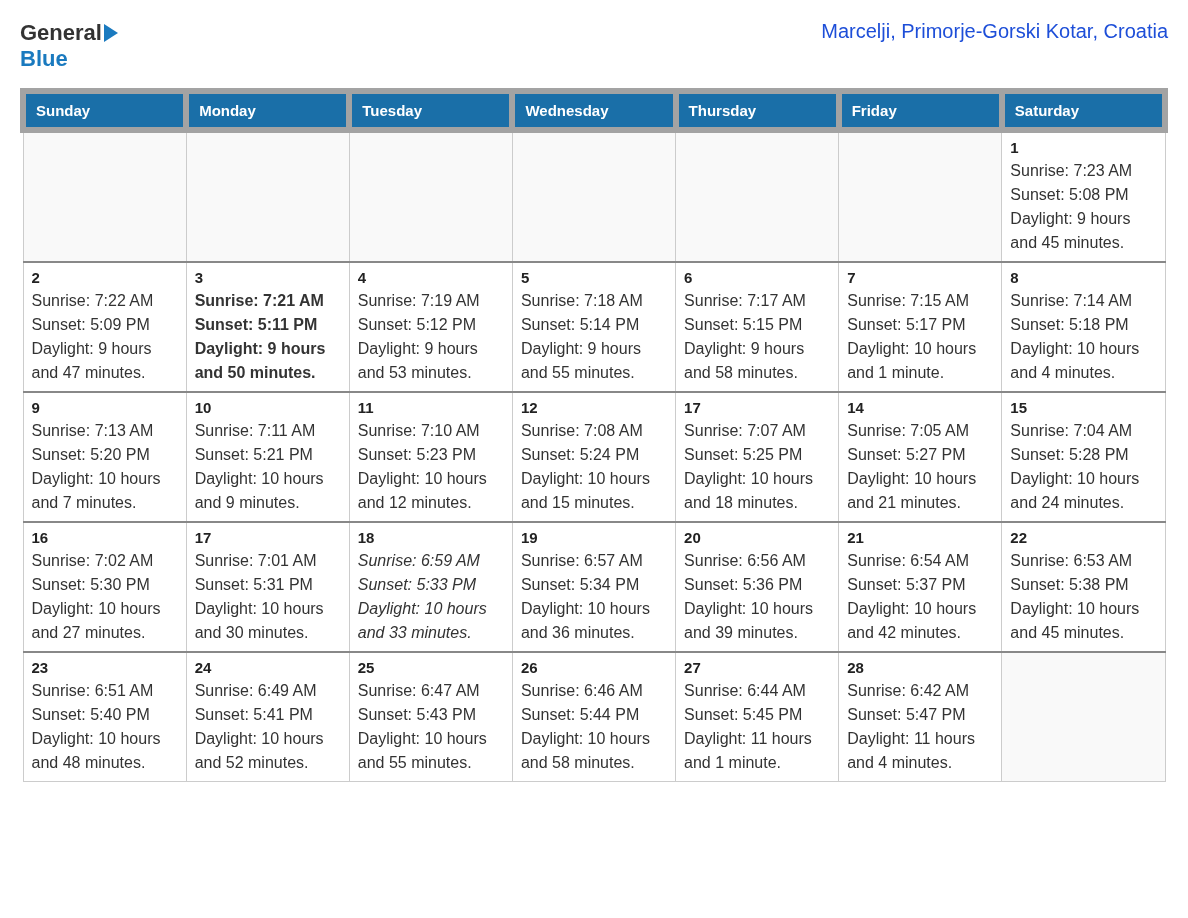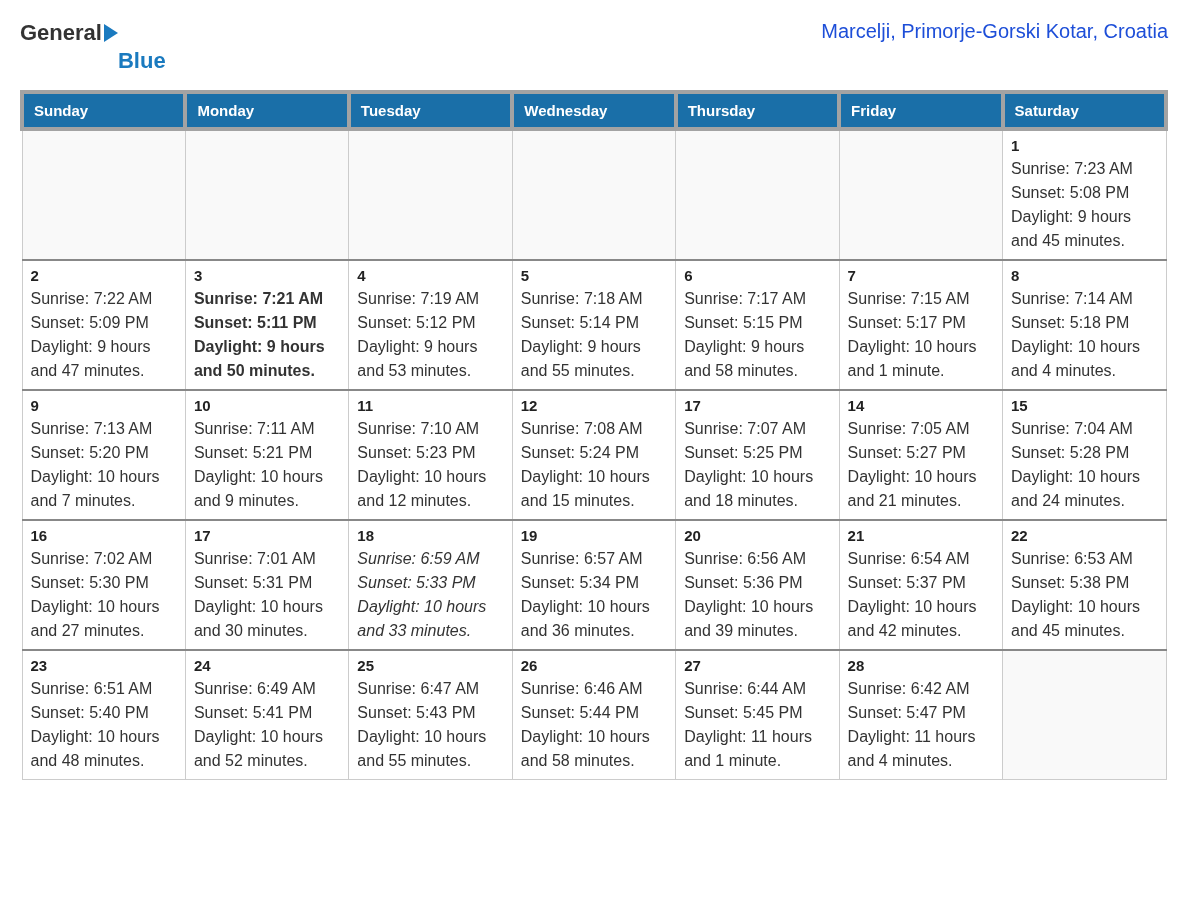--- a/index.html
+++ b/index.html
@@ -18,21 +18,20 @@
     }
     .logo-text-general {
       font-size: 22px;
       font-weight: bold;
       color: #333;
     }
     .logo-text-blue {
       font-size: 22px;
       font-weight: bold;
       color: #1a7abf;
-      margin-top: 28px;
     }
     .title-area {
       text-align: right;
     }
     .month-title {
       font-size: 48px;
       font-weight: bold;
       color: #222;
     }
     .location {
@@ -43,21 +42,21 @@
       width: 100%;
       border-collapse: collapse;
     }
     .calendar th {
       background: #1a6fa8;
       color: #fff;
       font-size: 15px;
       font-weight: bold;
       padding: 8px 10px;
       text-align: left;
-      border: 4px solid #a3a3a3;
+      border: 6px solid #a3a3a3;
     }
     .calendar td {
       width: 14.28%;
       vertical-align: top;
       padding: 6px 8px;
       border: 1px solid #ccc;
       border-top: 2px solid #888;
       font-size: 12.5px;
       color: #333;
       min-height: 90px;
@@ -75,21 +74,21 @@
     .day-info {
       font-size: 16px;
       color: #333;
       line-height: 1.5;
     }
     .empty-cell {
       background: #f9f9f9;
     }
     .logo-wrapper {
       display: flex;
-      flex-direction: row;
+      flex-direction: column;
       align-items: flex-start;
     }
     .logo-line1 {
       display: flex;
       align-items: center;
     }
     .logo-triangle {
       display: inline-block;
       width: 0;
       height: 0;

